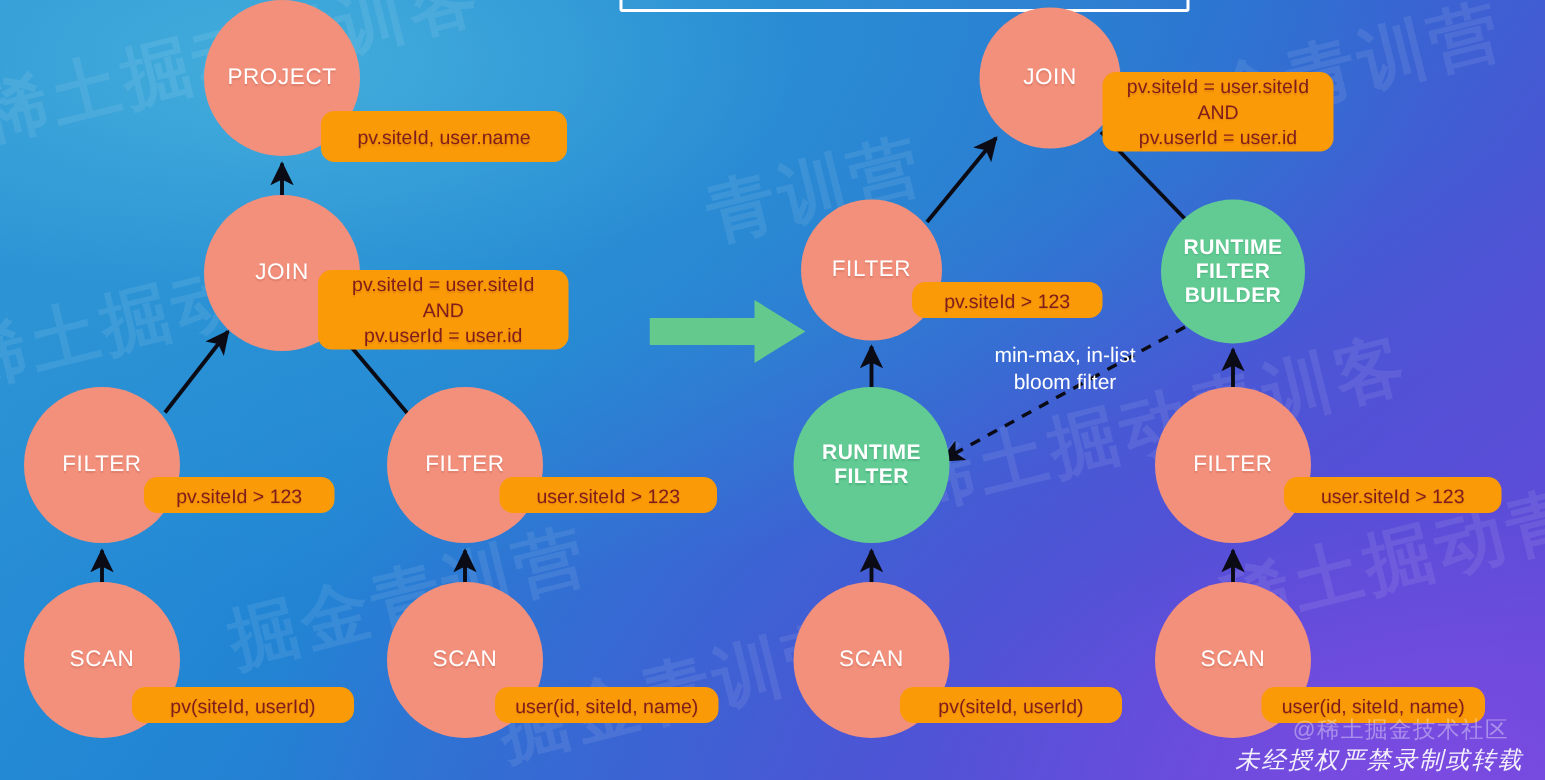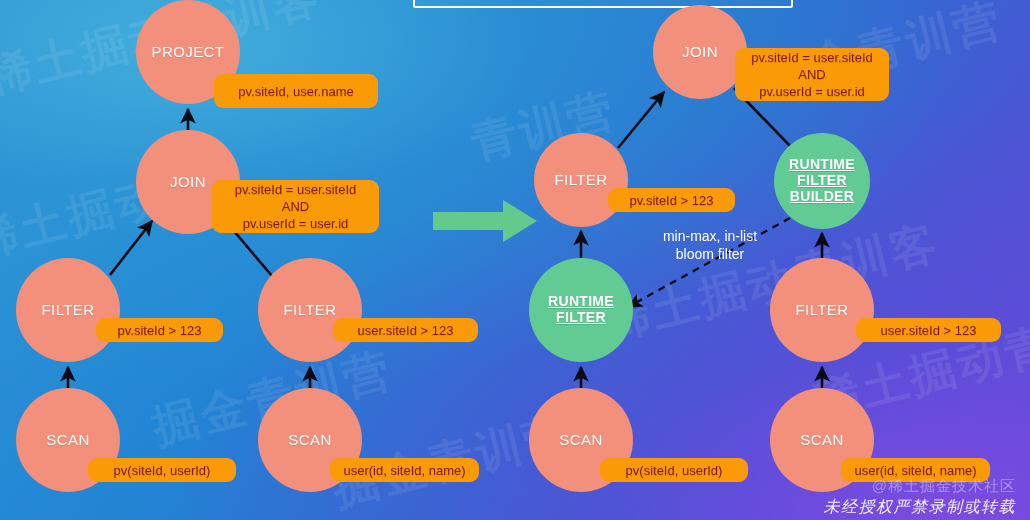--- a/index.html
+++ b/index.html
@@ -60,21 +60,20 @@
     font-weight: 400;
     letter-spacing: 0.4px;
     text-shadow: 0 1px 1px rgba(120,40,20,0.18);
   }
   .node.green {
     background: #61cb93;
     font-size: 14px;
     font-weight: 700;
     letter-spacing: 0.3px;
     text-shadow: 0 1px 1px rgba(20,90,60,0.2);
-    text-decoration: underline;
   }
   .node .nlabel { display: block; }
 
   
   .chip {
     position: absolute;
     background: #fb9a07;
     color: #7f1d1d;
     border-radius: 9px;
     font-size: 13px;
@@ -117,21 +116,21 @@
     position: absolute;
     left: 433px;
     top: 198px;
     width: 104px;
     height: 46px;
   }
 
   
   #wm-handle {
     position: absolute;
-    right: 14px;
+    right: 24px;
     top: 477px;
     color: rgba(255,255,255,0.38);
     font-size: 15px;
     letter-spacing: 1px;
     white-space: nowrap;
   }
   #wm-notice {
     position: absolute;
     right: 14px;
     top: 497px;

